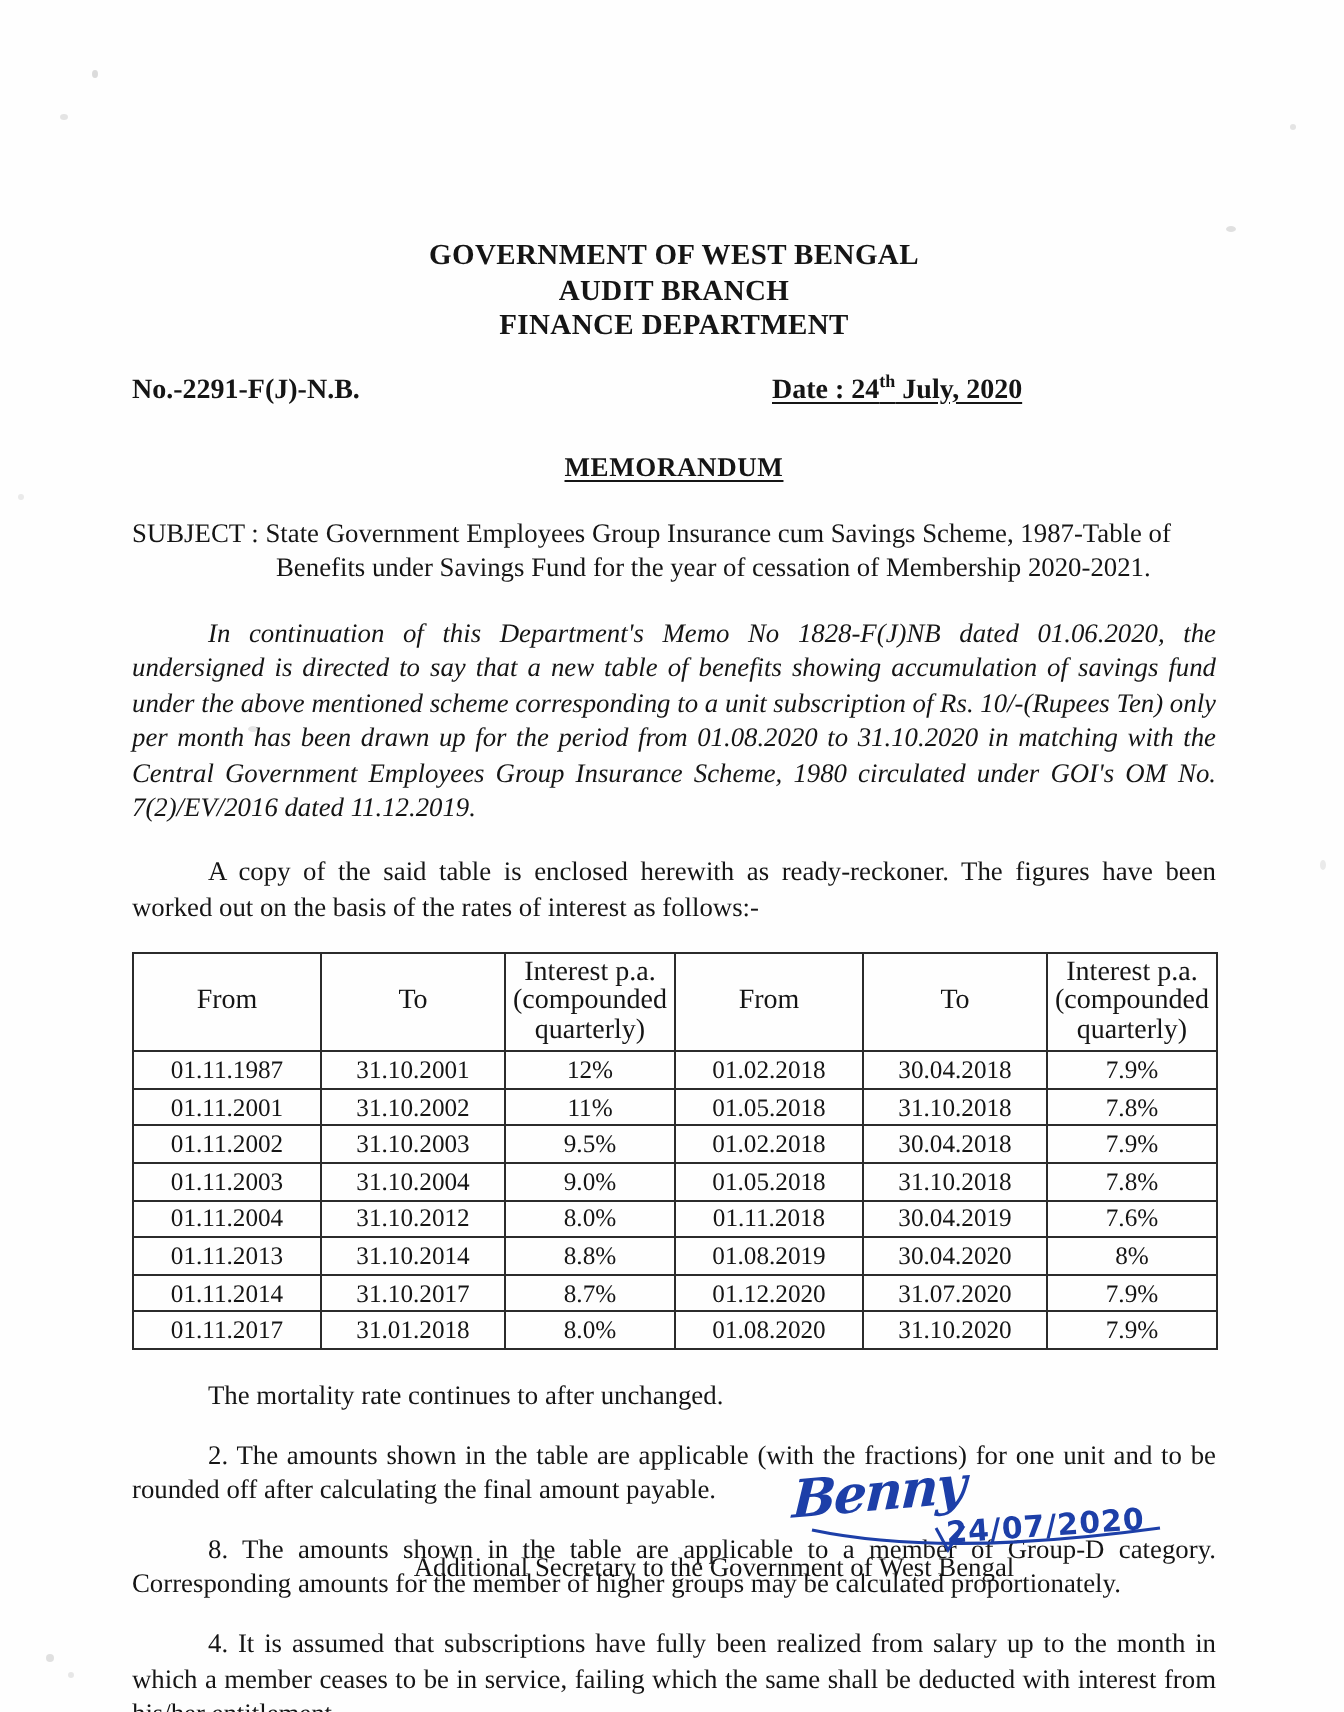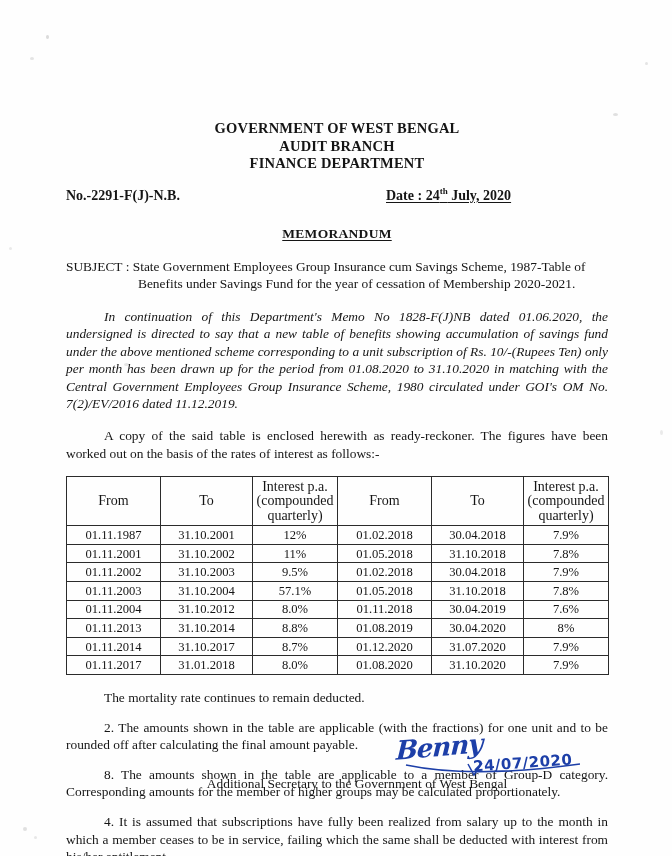--- a/index.html
+++ b/index.html
@@ -290,21 +290,21 @@
             <td>01.11.2002</td>
             <td>31.10.2003</td>
             <td>9.5%</td>
             <td>01.02.2018</td>
             <td>30.04.2018</td>
             <td>7.9%</td>
           </tr>
           <tr>
             <td>01.11.2003</td>
             <td>31.10.2004</td>
-            <td>57.1%</td>
+            <td>9.0%</td>
             <td>01.05.2018</td>
             <td>31.10.2018</td>
             <td>7.8%</td>
           </tr>
           <tr>
             <td>01.11.2004</td>
             <td>31.10.2012</td>
             <td>8.0%</td>
             <td>01.11.2018</td>
             <td>30.04.2019</td>
@@ -330,21 +330,21 @@
             <td>01.11.2017</td>
             <td>31.01.2018</td>
             <td>8.0%</td>
             <td>01.08.2020</td>
             <td>31.10.2020</td>
             <td>7.9%</td>
           </tr>
         </tbody>
     </table>
 
-    <p class="body indent gap-md">The mortality rate continues to remain deducted.</p>
+    <p class="body indent gap-md">The mortality rate continues to after unchanged.</p>
     <p class="body indent gap-sm">2.    The amounts shown in the table are applicable (with the fractions) for one unit and to be rounded off after calculating the final amount payable.</p>
     <p class="body indent gap-sm">8. The amounts shown in the table are applicable to a member of Group-D category. Corresponding amounts for the member of higher groups may be calculated proportionately.</p>
     <p class="body indent gap-sm">4.  It is assumed that subscriptions have fully been realized from salary up to the month in which a member ceases to be in service, failing which the same shall be deducted with interest from his/her entitlement.</p>
 
   </div>
 
   <div class="sig-block">
     <div class="sig-wrap">
       <span class="signature">Benny</span>
       <span class="sig-date">24/07/2020</span>

